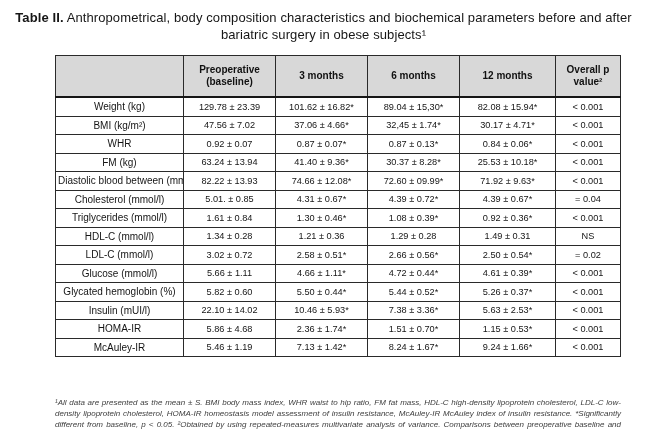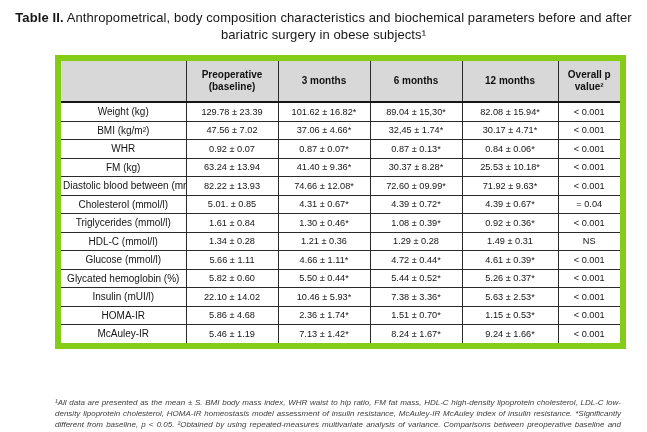--- a/index.html
+++ b/index.html
@@ -13,21 +13,21 @@
   .title {
     position:absolute; top:9px; left:13px; width:621px;
     text-align:center; font-size:13px; line-height:17px; color:#161616;
     letter-spacing:0.1px;
   }
   .title .bold { font-weight:bold; }
 
   table.tbl {
     position:absolute; top:55px; left:55px;
     width:565px; table-layout:fixed; border-collapse:collapse;
-    border:6px solid #84cc16;
+    border:1px solid #84cc16;
   }
   .tbl th, .tbl td {
     border:1px solid #2a2a2a;
     text-align:center; vertical-align:middle;
     padding:0 2px; overflow:hidden;
   }
   .tbl thead th {
     background:#d8d8d8;
     font-size:10px; font-weight:bold; color:#111;
     height:40px; line-height:12px;
@@ -132,20 +132,28 @@
         </tr>
         <tr>
           <td class="rowlabel">HDL-C (mmol/l)</td>
           <td>1.34 ± 0.28</td>
           <td>1.21 ± 0.36</td>
           <td>1.29 ± 0.28</td>
           <td>1.49 ± 0.31</td>
           <td>NS</td>
         </tr>
         <tr>
+          <td class="rowlabel">LDL-C (mmol/l)</td>
+          <td>3.02 ± 0.72</td>
+          <td>2.58 ± 0.51*</td>
+          <td>2.66 ± 0.56*</td>
+          <td>2.50 ± 0.54*</td>
+          <td>= 0.02</td>
+        </tr>
+        <tr>
           <td class="rowlabel">Glucose (mmol/l)</td>
           <td>5.66 ± 1.11</td>
           <td>4.66 ± 1.11*</td>
           <td>4.72 ± 0.44*</td>
           <td>4.61 ± 0.39*</td>
           <td>&lt; 0.001</td>
         </tr>
         <tr>
           <td class="rowlabel">Glycated hemoglobin (%)</td>
           <td>5.82 ± 0.60</td>

